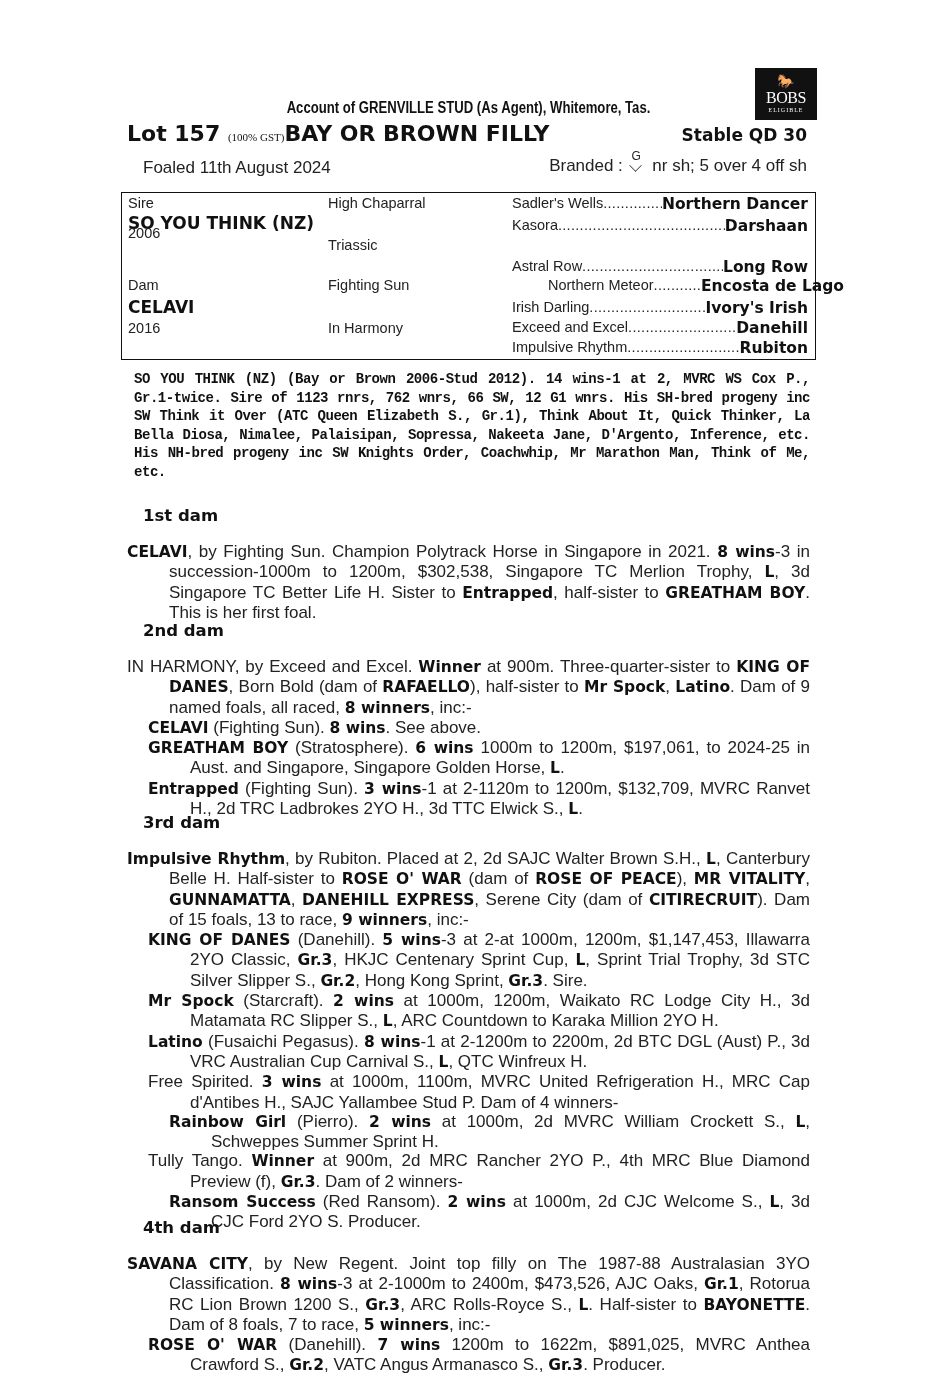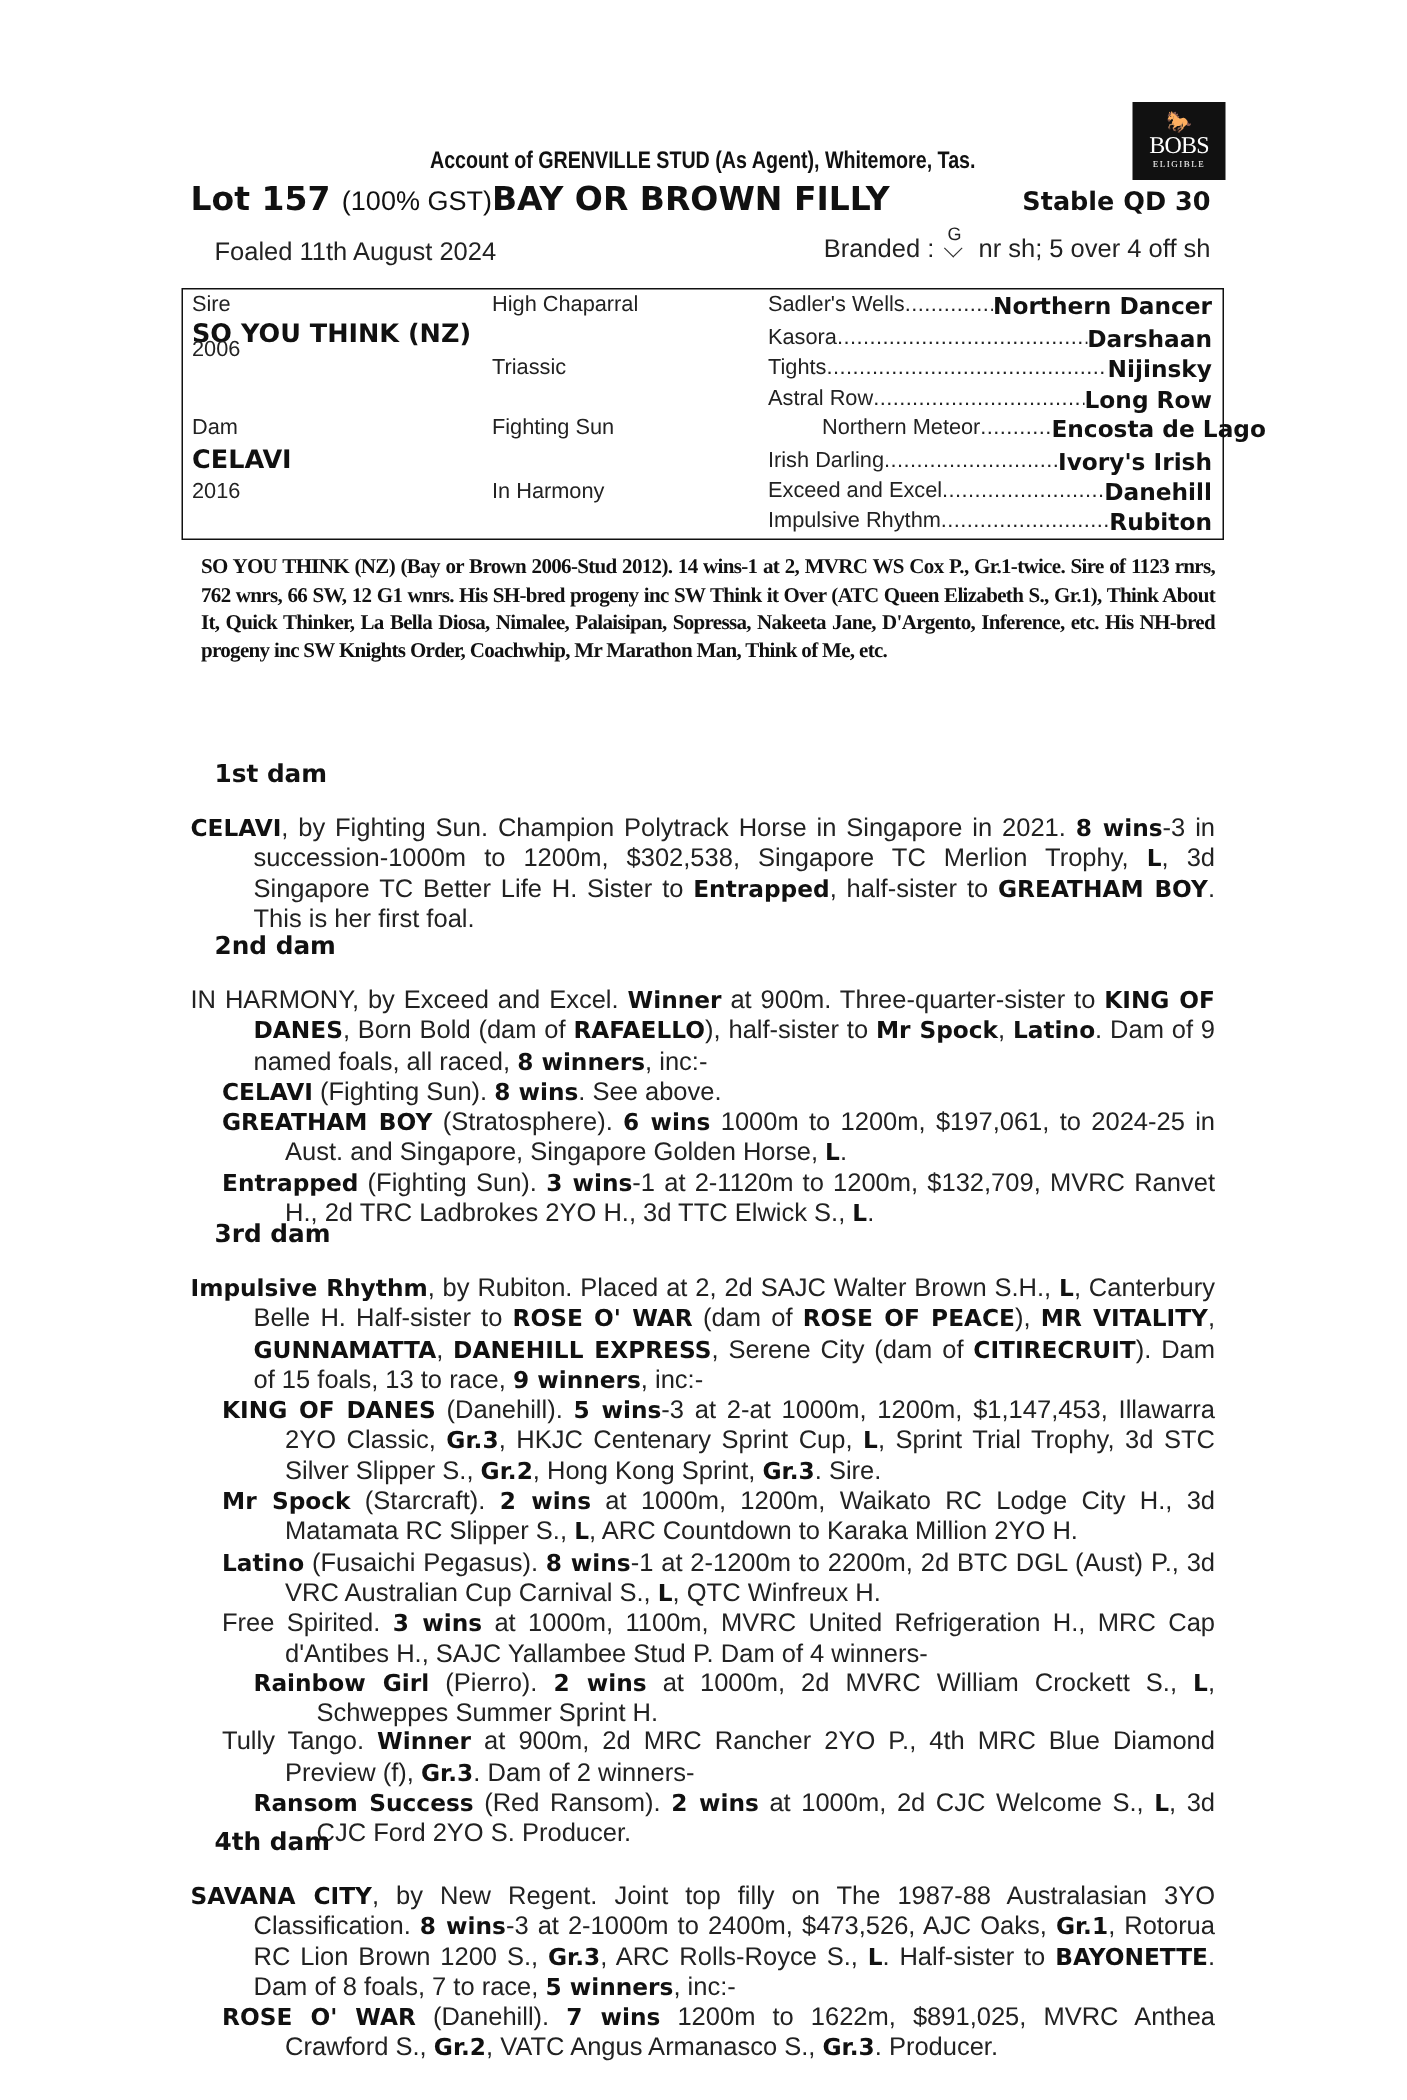--- a/index.html
+++ b/index.html
@@ -5,37 +5,37 @@
   html, body { margin:0; padding:0; background:#ffffff; }
   body { width:938px; height:1400px; position:relative; overflow:hidden; color:#111; font-family:"Liberation Sans", sans-serif; }
   .page { position:absolute; left:127px; top:0; width:683px; }
   .logo { position:absolute; left:755px; top:68px; width:62px; height:52px; background:#111; color:#fff; text-align:center; }
   .logo .horse { font-size:14px; line-height:18px; margin-top:4px; }
   .logo .bobs { font-family:"Liberation Serif", serif; font-size:16px; line-height:16px; letter-spacing:-0.5px; }
   .logo .elig { font-family:"Liberation Serif", serif; font-size:6px; letter-spacing:1px; line-height:8px; }
   .account { position:absolute; top:99px; left:0; width:683px; text-align:center; font-weight:bold; font-size:16px; transform:scaleX(0.82); transform-origin:center; letter-spacing:0px; }
   .lotline { position:absolute; top:121px; left:0; width:683px; height:28px; }
   .lot { position:absolute; left:0; top:0; font-family:"DejaVu Sans", sans-serif; font-weight:bold; font-size:22px; }
-  .gst { font-family:Liberation Sans, sans-serif; font-weight:normal; font-size:18px; }
+  .gst { font-family:Liberation Serif, serif; font-weight:normal; font-size:11px; }
   .sex { font-family:"DejaVu Sans", sans-serif; font-weight:bold; font-size:22px; }
   .stable { position:absolute; right:3px; top:4px; font-family:"DejaVu Sans", sans-serif; font-weight:bold; font-size:17px; }
   .foaled { position:absolute; top:158px; left:0; font-size:17px; color:#222;margin-left:16px; }
   .branded { position:absolute; top:150px; right:3px; font-size:17px; color:#222; }
   .brandmark { display:inline-block; position:relative; width:20px; height:26px; vertical-align:bottom; }
   .brandmark .g { position:absolute; top:0; left:4px; font-size:12px; line-height:12px; }
   .brandmark .v { position:absolute; top:10px; left:2px; width:10px; height:10px; border-right:1.4px solid #333; border-bottom:1.4px solid #333; transform:rotate(45deg) scale(0.8); }
   .pedigree { position:absolute; top:192px; left:-6px; width:695px; height:168px; border:1.5px solid #111; box-sizing:border-box; font-size:14.5px; color:#222; }
   .ped-cell { position:absolute; white-space:nowrap; }
   .ped-big { font-family:"DejaVu Sans", sans-serif; font-weight:bold; font-size:17px; color:#111; }
   .gg { position:absolute; left:390px; width:296px; display:flex; white-space:nowrap; font-size:14.5px; }
   .gg .a { flex:0 0 auto; }
   .gg .dots { flex:1 1 auto; overflow:hidden; }
   .gg .dots::before { content:"......................................................................................................."; letter-spacing:0.3px; }
   .gg .b { flex:0 0 auto; }
-  .sirepara { position:absolute; top:370px; left:7px; width:676px; font-family:Liberation Serif, serif; font-weight:bold; font-size:14px; line-height:18.5px; text-align:justify; letter-spacing:-0.45px; transform:scaleX(1); }
+  .sirepara { position:absolute; top:370px; left:7px; width:676px; font-family:Liberation Mono, monospace; font-weight:bold; font-size:14px; line-height:18.5px; text-align:justify; letter-spacing:-0.45px; transform:scaleX(1); }
   .section { position:absolute; left:0; width:683px; font-size:17px; line-height:19.3px; text-align:justify; color:#222; }
   .section h3 { margin:16px; font-family:"DejaVu Sans", sans-serif; font-weight:bold; font-size:16.5px; line-height:20px; color:#111; }
   .p { margin:0; }
   .p0 { padding-left:42px; text-indent:-42px; }
   .p1 { padding-left:63px; text-indent:-42px; }
   .p2 { padding-left:84px; text-indent:-42px; }
   .b { font-family:"DejaVu Sans", sans-serif; font-weight:bold; color:#111; font-size:15.5px; }
   .last { text-align-last:left; }
 </style>
 </head>
@@ -80,25 +80,20 @@
 
     <div class="gg" style="top:24px;">
         <span class="a">Kasora</span>
         <span class="dots"></span>
         <span class="b">Darshaan</span>
       </div>
     <div class="gg" style="top:2px;">
         <span class="a">Sadler's Wells</span>
         <span class="dots"></span>
         <span class="b">Northern Dancer</span>
-      </div>
-    <div class="gg" style="top:44px;">
-        <span class="a">Tights</span>
-        <span class="dots"></span>
-        <span class="b">Nijinsky</span>
       </div>
     <div class="gg" style="top:65px;">
         <span class="a">Astral Row</span>
         <span class="dots"></span>
         <span class="b">Long Row</span>
       </div>
     <div class="gg" style="top:84px;margin-left:36px;">
         <span class="a">Northern Meteor</span>
         <span class="dots"></span>
         <span class="b">Encosta de Lago</span>

